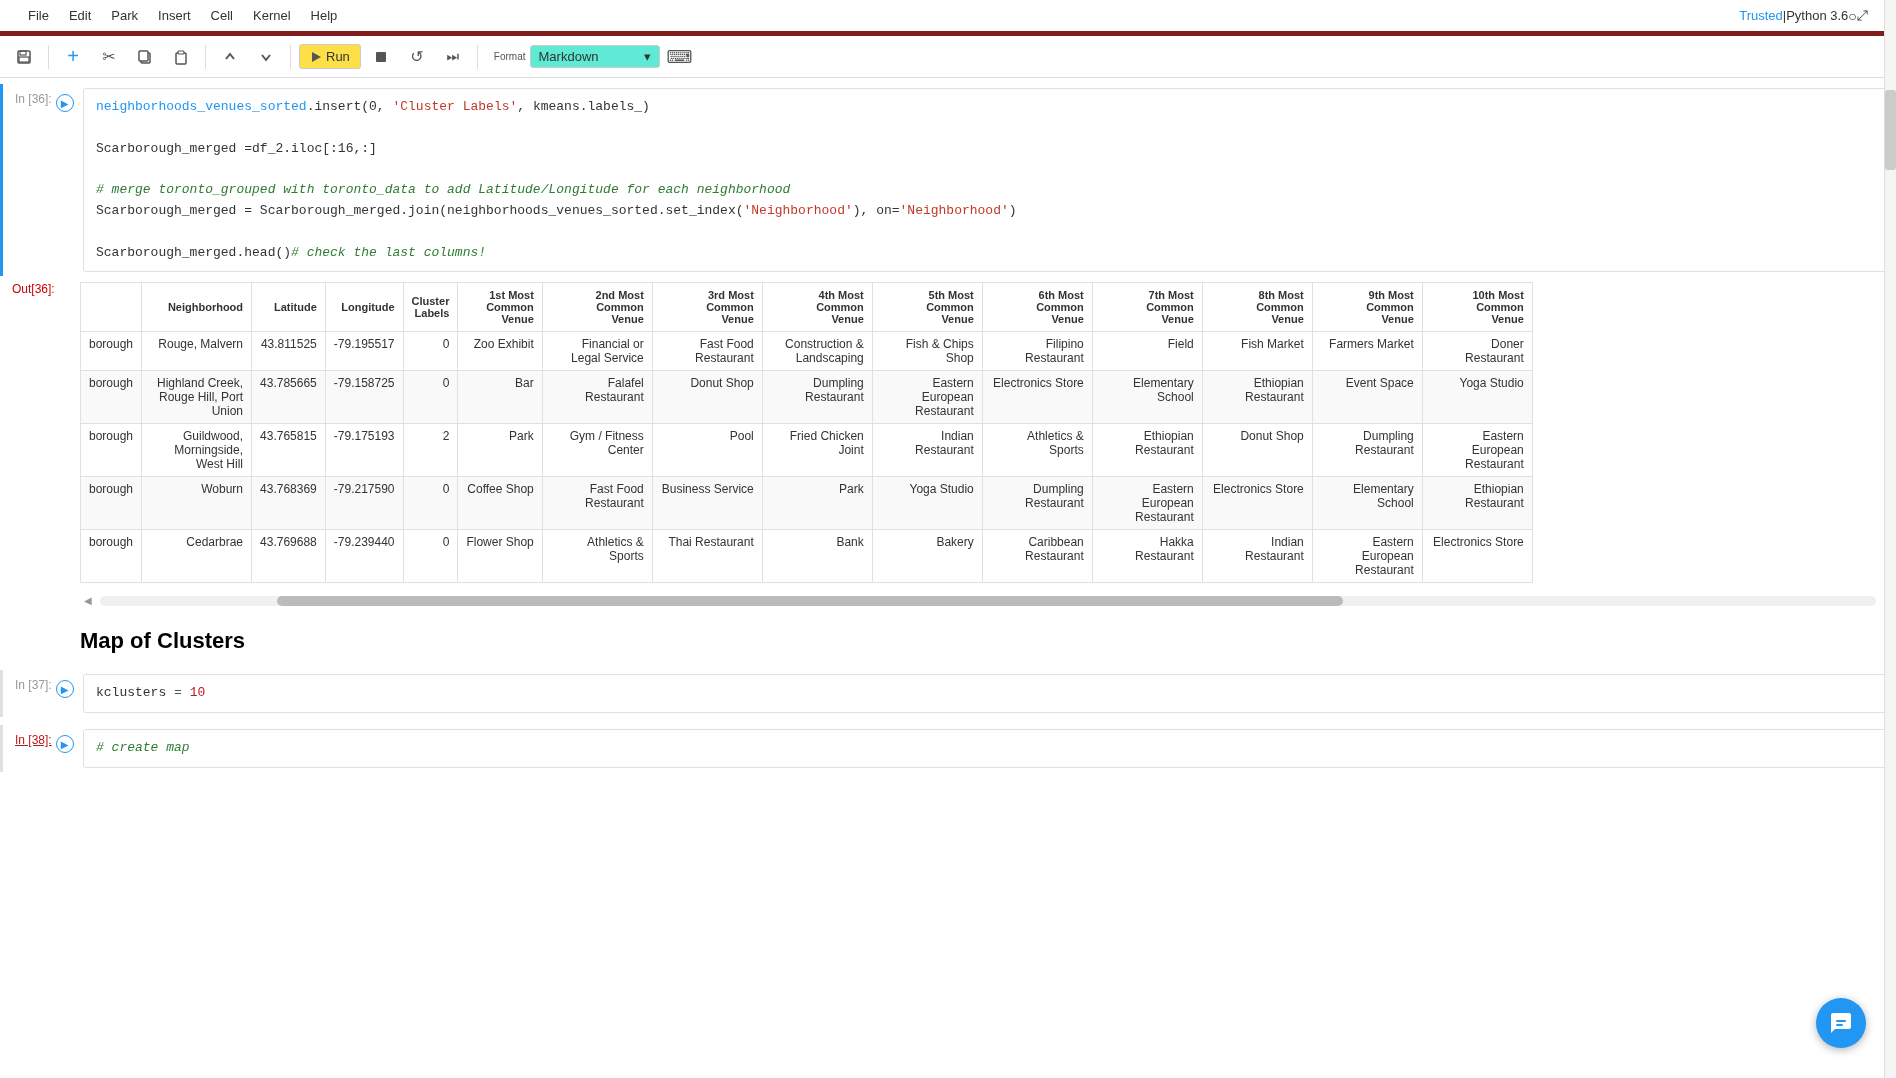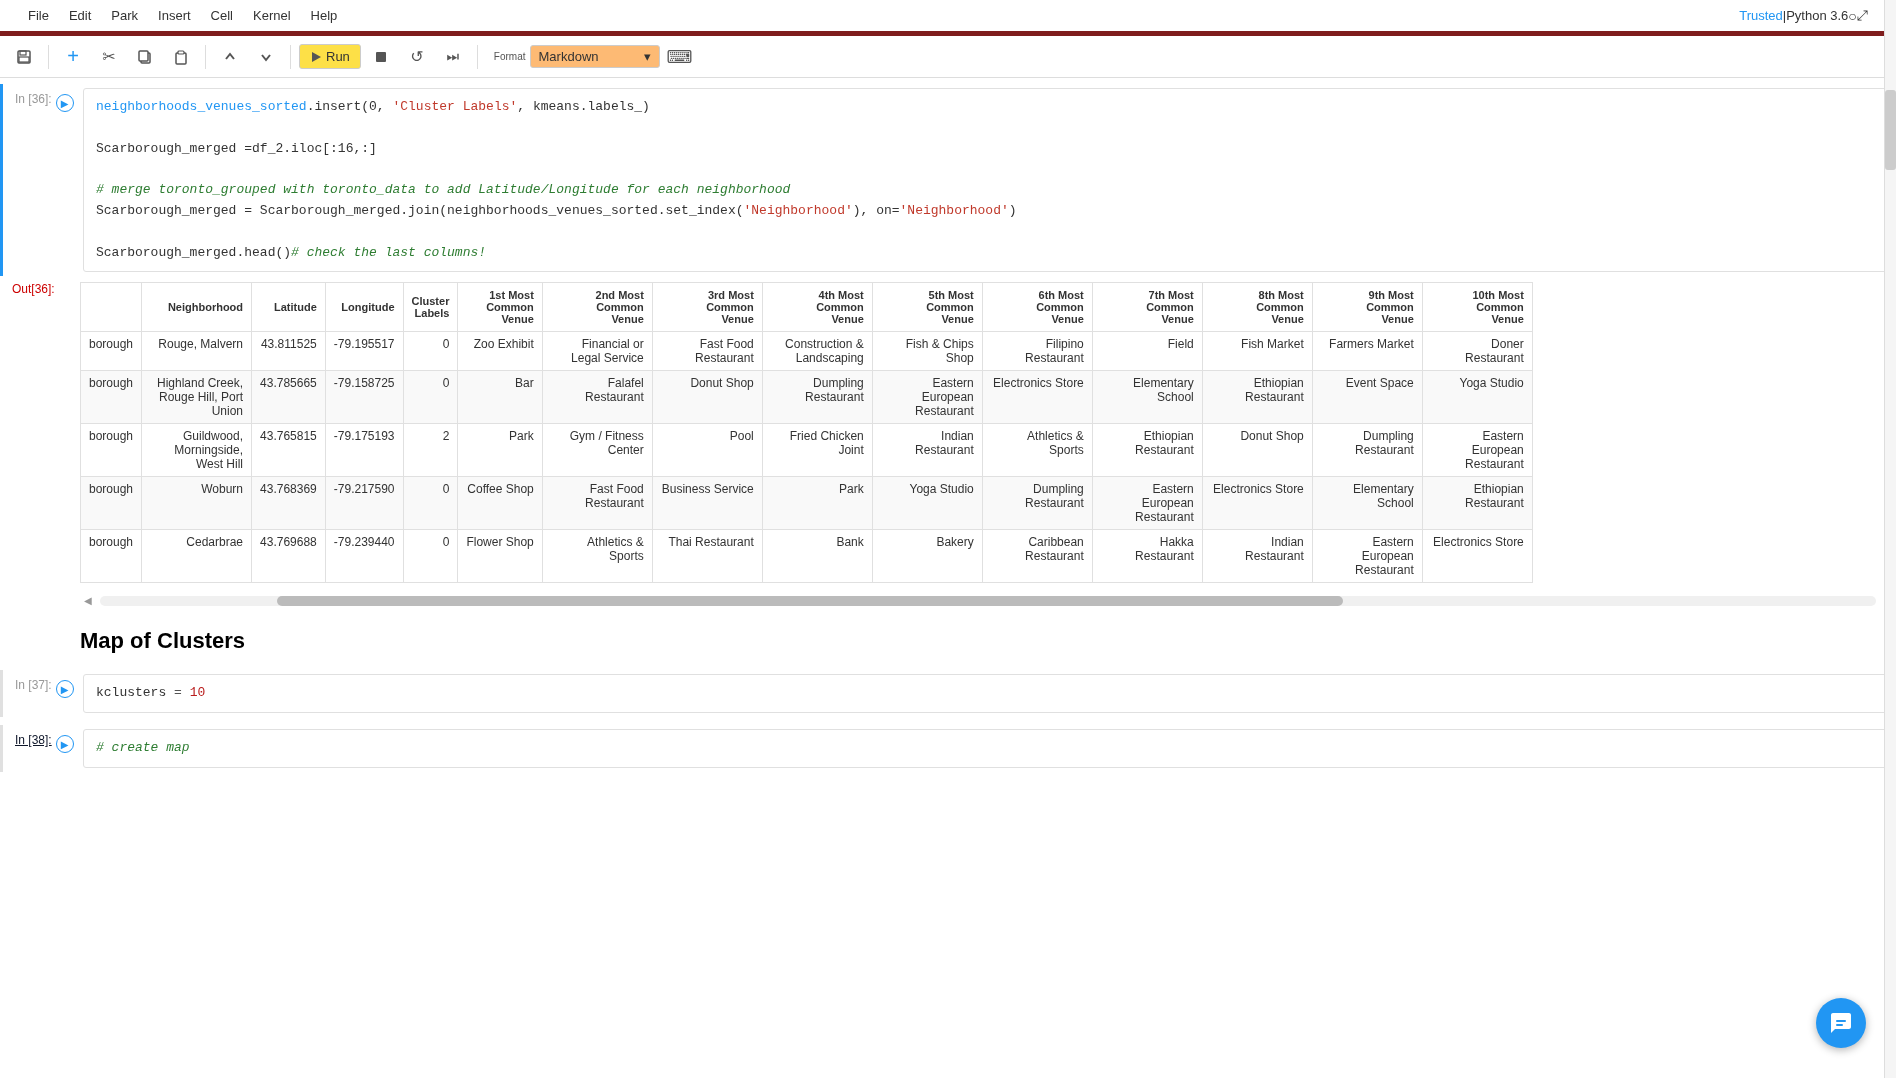--- a/index.html
+++ b/index.html
@@ -10,21 +10,21 @@
     .menu-item { font-size: 13px; cursor: pointer; color: #333; }
     .trusted-area { margin-left: auto; display: flex; align-items: center; font-size: 13px; color: #333; }
 
     
     .toolbar { display: flex; align-items: center; padding: 4px 8px; border-bottom: 1px solid #ddd; gap: 4px; height: 42px; }
     .toolbar-btn { display: flex; align-items: center; justify-content: center; width: 32px; height: 32px; border: 1px solid transparent; border-radius: 3px; cursor: pointer; color: #555; font-size: 16px; }
     .toolbar-sep { width: 1px; height: 24px; background: #ddd; margin: 0 4px; }
     .run-btn { display: flex; align-items: center; gap: 4px; padding: 4px 10px; border: 1px solid #ccc; border-radius: 3px; cursor: pointer; font-size: 13px; background: #fde047; }
     .format-area { display: flex; align-items: center; gap: 4px; margin-left: 8px; }
     .format-label { font-size: 10px; color: #555; }
-    .format-select { border: 1px solid #ccc; border-radius: 3px; padding: 3px 8px; font-size: 13px; background: #fdba74; cursor: pointer; display: flex; gap: 6px; min-width: 130px; }
+    .format-select { border: 1px solid #ccc; border-radius: 3px; padding: 3px 8px; font-size: 13px; background: #5eead4; cursor: pointer; display: flex; gap: 6px; min-width: 130px; }
     .keyboard-btn { display: flex; align-items: center; justify-content: center; width: 32px; height: 32px; border: 1px solid transparent; border-radius: 3px; cursor: pointer; color: #555; }
     .cell { display: flex; align-items: flex-start; border-left: 3px solid transparent; margin: 2px 0; }
     .cell.running { border-left-color: #2196F3; }
     .cell-label { font-size: 12px; color: #999; min-width: 80px; padding: 8px 6px 0 12px; display: flex; align-items: flex-start; gap: 4px; white-space: nowrap; }
     .run-indicator { display: inline-flex; align-items: center; justify-content: center; width: 18px; height: 18px; border: 1.5px solid #2196F3; border-radius: 50%; cursor: pointer; color: #2196F3; font-size: 10px; flex-shrink: 0; margin-top: 2px; }
     .cell-content { flex: 1; padding: 4px 0; }
     .code-block { background: #fff; font-family: 'Courier New', monospace; font-size: 13px; line-height: 1.6; padding: 8px 12px; border: 1px solid #e0e0e0; border-radius: 3px; }
     .kw-blue { color: #2196F3; }
     .kw-green { color: #2e7d32; font-style: italic; }
     .kw-red { color: #c0392b; }
@@ -283,21 +283,21 @@
   </div>
   <div class="cell-content">
     <div class="code-block">
       <span>kclusters <span style="color:#555;">=</span> <span style="color:#b91c1c;">10</span></span>
     </div>
   </div>
 </div>
 
 <div class="cell" style="margin-top:8px; border-left: 3px solid #e0e0e0;">
   <div class="cell-label">
-    <span style="color:#0f172a;text-decoration:underline;">In [38]:</span>
+    <span style="color:#b91c1c;text-decoration:underline;">In [38]:</span>
     <span class="run-indicator">▶</span>
   </div>
   <div class="cell-content">
     <div class="code-block" style="min-height:20px;">
       <span style="color:#2e7d32; font-style:italic;"># create map</span>
     </div>
   </div>
 </div>
 
 <div class="right-scrollbar">

